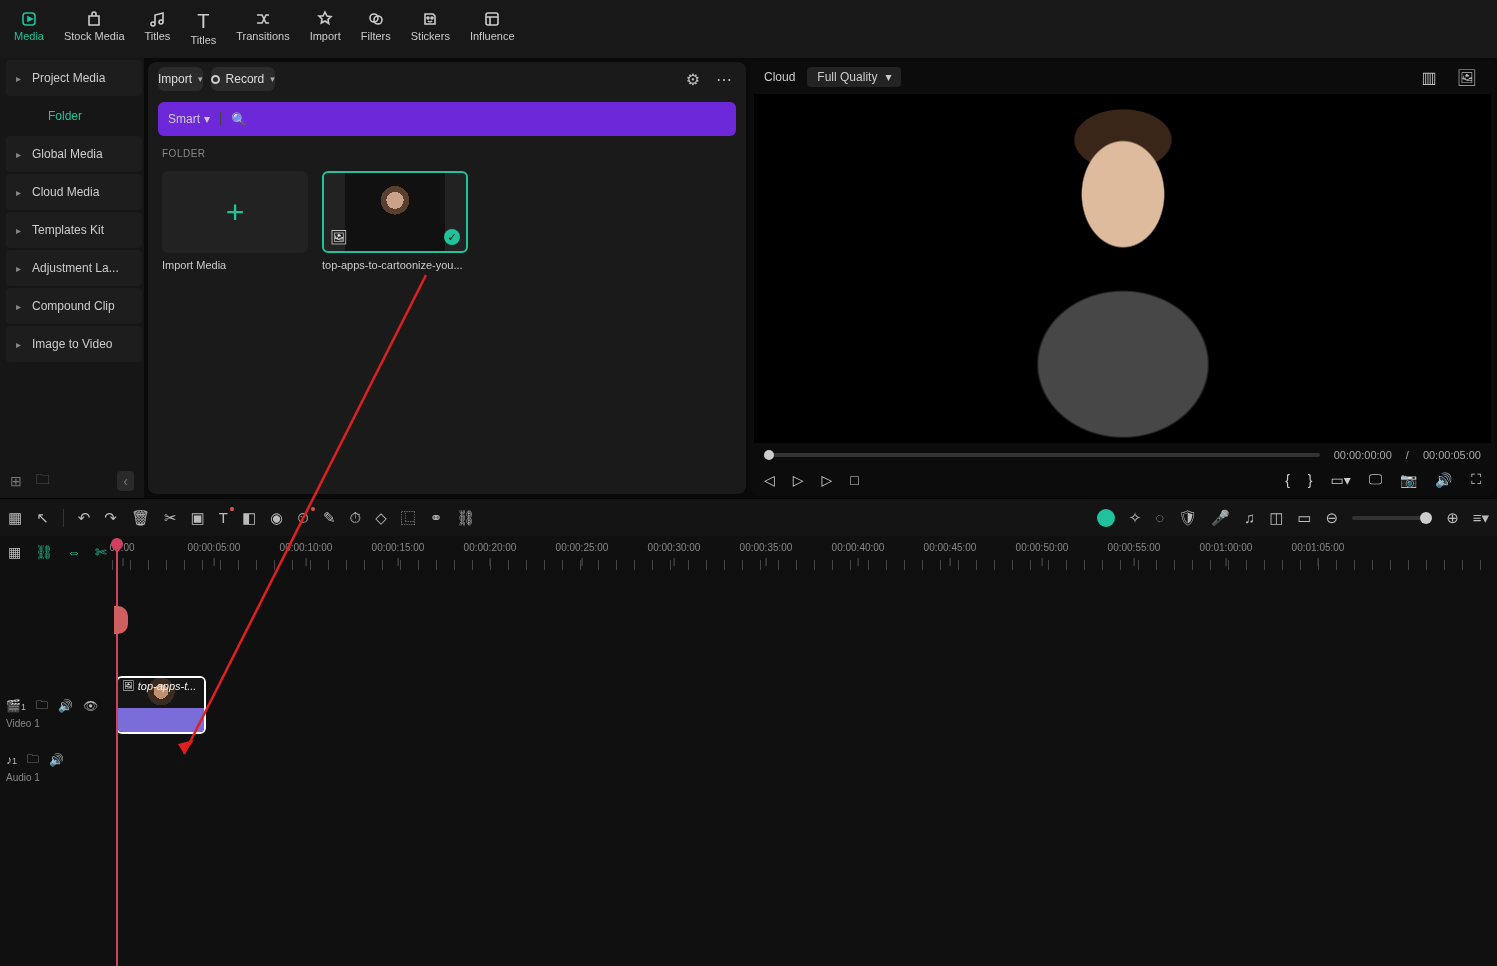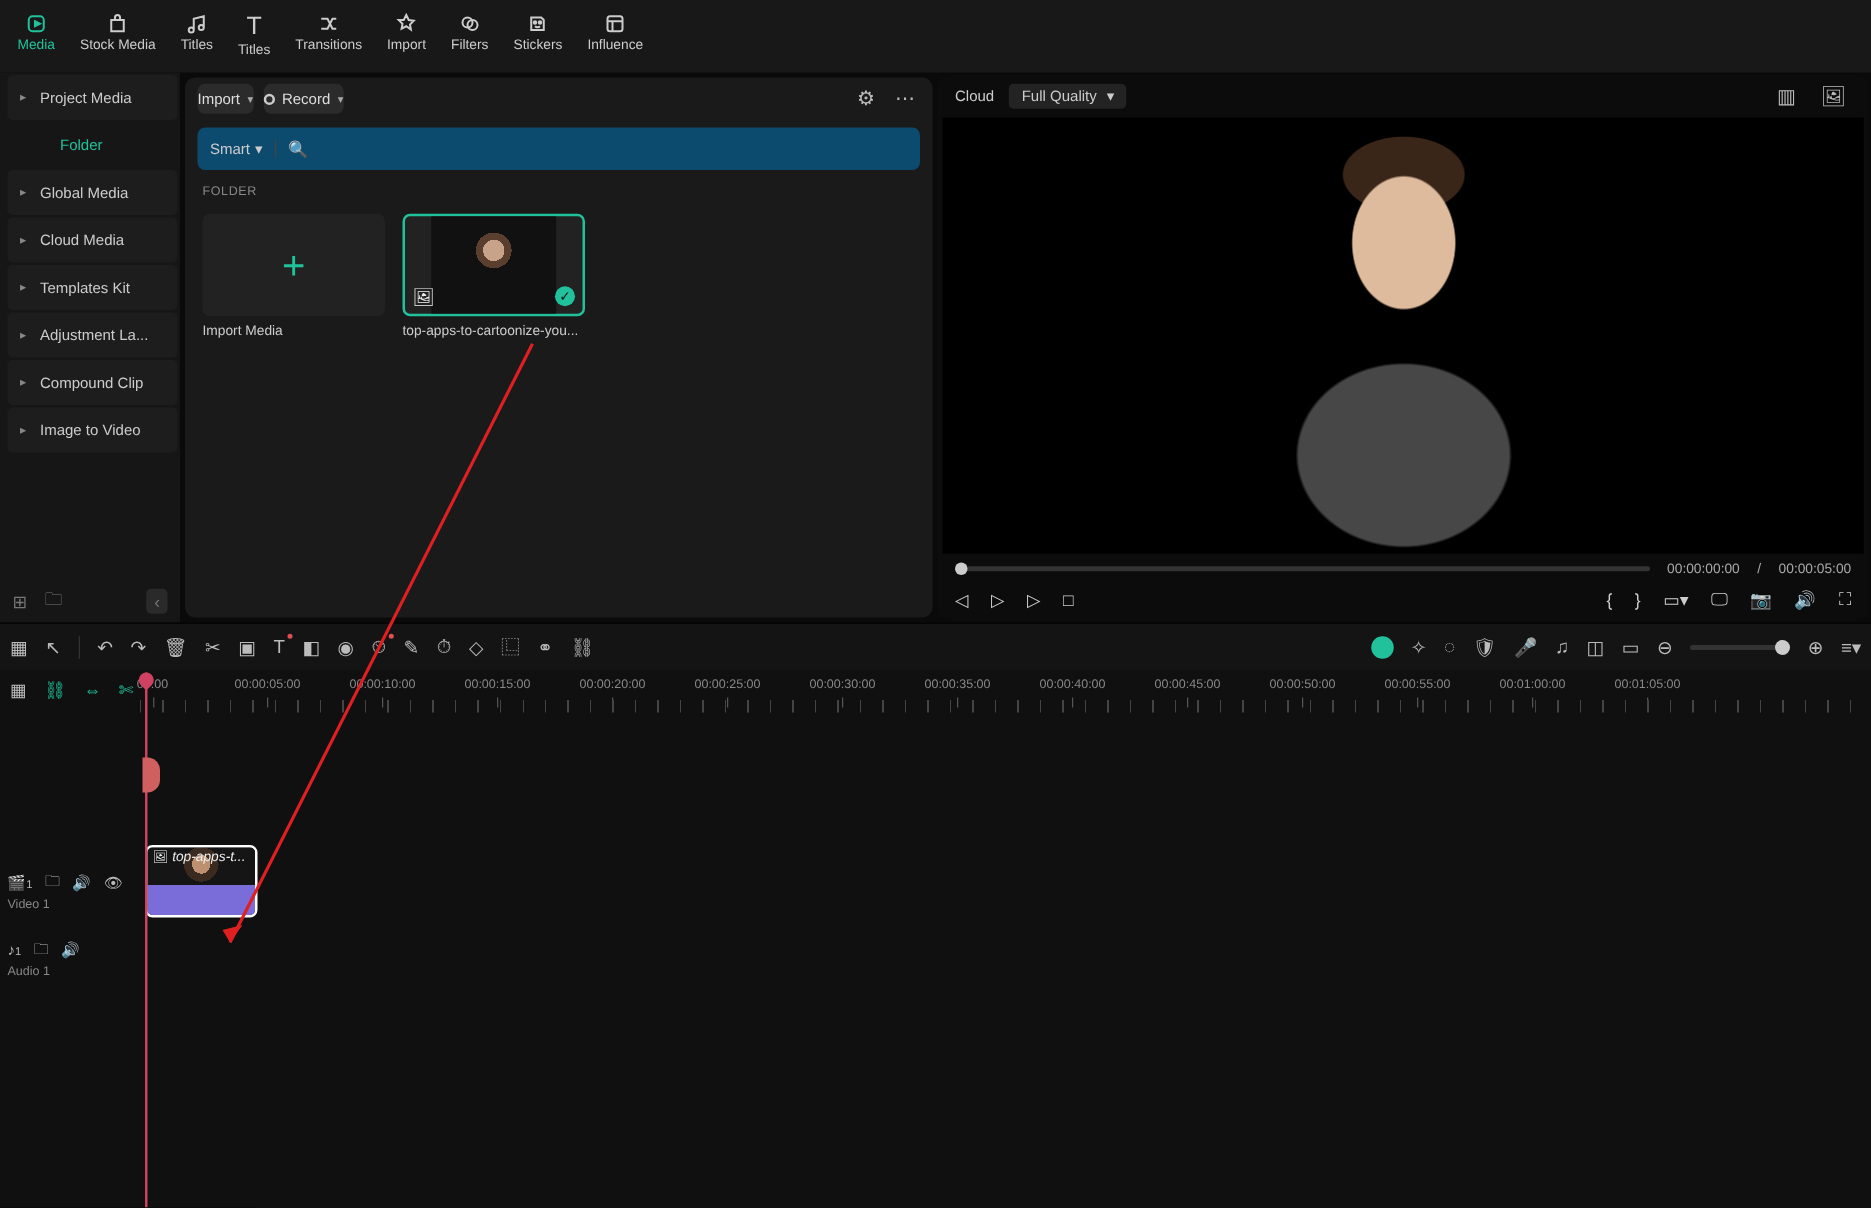--- a/index.html
+++ b/index.html
@@ -23,21 +23,21 @@
 .side-foot .collapse { margin-left: auto; margin-right: 10px; background: #2a2a2a; border-radius: 4px; padding: 2px 6px; }
 
 .media-pane { flex: 0 0 598px; background: #1a1a1a; position: relative; border-radius: 8px; margin: 4px; }
 .media-bar { display: flex; align-items: center; height: 34px; padding: 0 10px; gap: 8px; }
 .btn { display: inline-flex; align-items: center; gap: 6px; background: #2b2b2b; border-radius: 6px; padding: 5px 0; font-size: 12px; color: #ddd; cursor: pointer; }
 .btn .chev-d { font-size: 9px; color: #aaa; }
 .rec-dot { width: 9px; height: 9px; border: 2px solid #ccc; border-radius: 50%; }
 .media-bar .spacer { flex: 1; }
 .icon-btn { color: #bbb; font-size: 16px; cursor: pointer; padding: 4px; }
 
-.search-row { display: flex; align-items: center; height: 34px; margin: 6px 10px; gap: 10px; background: #0c4a6e; border-radius: 6px; padding: 0 10px; }
+.search-row { display: flex; align-items: center; height: 34px; margin: 6px 10px; gap: 10px; background: #6d28d9; border-radius: 6px; padding: 0 10px; }
 .search-row .smart { font-size: 12px; color: #ccc; display: flex; align-items: center; gap: 4px; padding-right: 10px; border-right: 1px solid #444; }
 .search-row input { flex: 1; background: transparent; border: none; outline: none; color: #ccc; font-size: 12px; }
 .search-row .mag { color: #aaa; font-size: 13px; }
 
 .folder-label { font-size: 10px; letter-spacing: 0.5px; color: #888; padding: 6px 14px; }
 .media-grid { display: flex; gap: 14px; padding: 6px 14px; }
 .media-tile { width: 146px; }
 .tile-box { width: 146px; height: 82px; background: #222; border-radius: 6px; display: flex; align-items: center; justify-content: center; position: relative; }
 .tile-box.import { border: none; }
 .tile-box.import .plus { color: #21c29b; font-size: 32px; font-weight: 200; }

